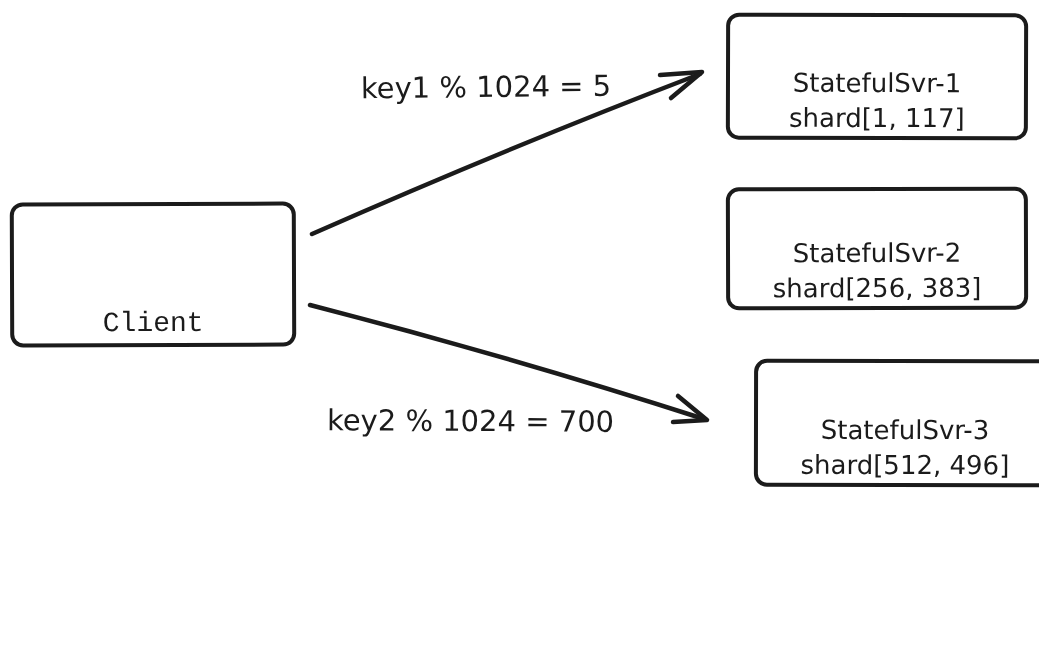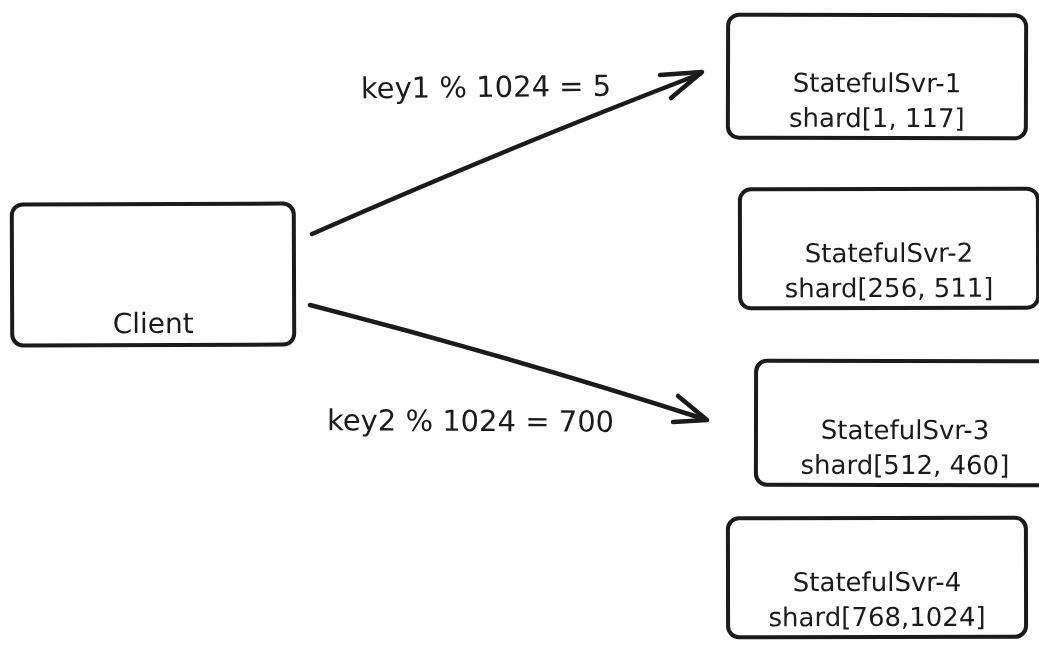--- a/index.html
+++ b/index.html
@@ -37,28 +37,29 @@
     text-align: center;
     line-height: 1.35;
   }
   .node.client {
     left: 10px;
     top: 202px;
     width: 286px;
     height: 145px;
     font-size: 28px;
     transform: rotate(-0.2deg);
+    font-family: Liberation Mono, monospace;
   }
   .node.server {
     left: 726px;
     width: 302px;
     font-size: 26px;
   }
   .node.s1 { top: 13px;  height: 127px; transform: rotate(0.15deg); }
-  .node.s2 { top: 187px; height: 123px; transform: rotate(-0.15deg); margin-left: 12px; }
+  .node.s2 { top: 187px; height: 123px; transform: rotate(-0.15deg); }
   .node.s3 { top: 359px; height: 128px; transform: rotate(0.1deg); margin-left: 28px; }
   .node.s4 { top: 516px; height: 123px; transform: rotate(-0.1deg); }
   .server-name, .server-shard {
     white-space: nowrap;
   }
   .edge-label {
     position: absolute;
     font-size: 29px;
     white-space: nowrap;
     color: #1b1b1b;
@@ -92,29 +93,25 @@
     <span>Client</span>
   </div>
 
   <div class="node server s1">
     <div class="server-name">StatefulSvr-1</div>
     <div class="server-shard">shard[1, 117]</div>
   </div>
 
   <div class="node server s2">
     <div class="server-name">StatefulSvr-2</div>
-    <div class="server-shard">shard[256, 511]</div>
+    <div class="server-shard">shard[256, 383]</div>
   </div>
 
   <div class="node server s3">
     <div class="server-name">StatefulSvr-3</div>
-    <div class="server-shard">shard[512, 460]</div>
+    <div class="server-shard">shard[512, 496]</div>
   </div>
 
-  <div class="node server s4">
-    <div class="server-name">StatefulSvr-4</div>
-    <div class="server-shard">shard[768,1024]</div>
-  </div>
 
   <div class="edge-label l1">key1 % 1024 = 5</div>
   <div class="edge-label l2">key2 % 1024 = 700</div>
 
 </div>
 
 </body></html>

